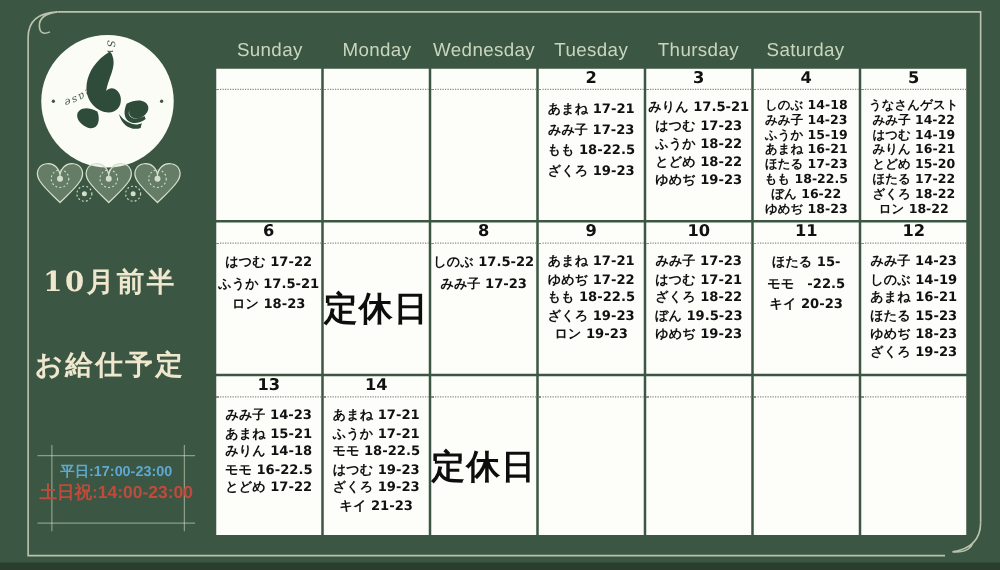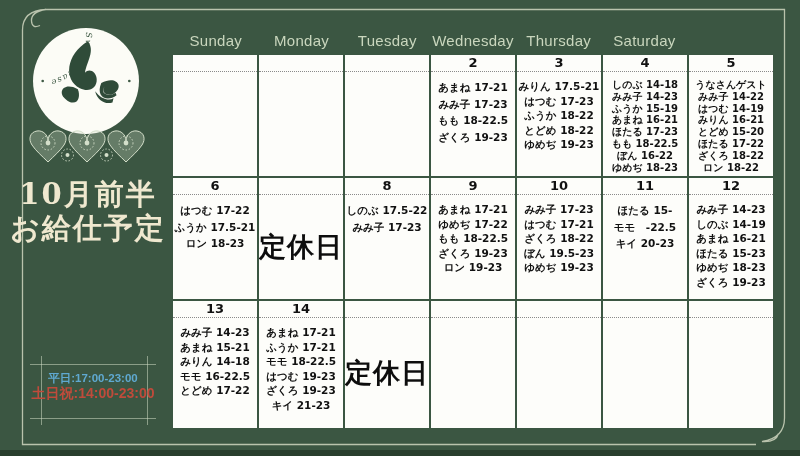--- a/index.html
+++ b/index.html
@@ -11,21 +11,21 @@
   }
   
   #frame-svg{position:absolute;left:0;top:0;width:800px;height:456px;pointer-events:none;}
   #bottom-strip{position:absolute;left:0;top:450px;width:800px;height:6px;background:#293e2d;}
 
   
   #logo{position:absolute;left:32px;top:27px;width:108px;height:108px;}
   #lace{position:absolute;left:26px;top:129px;width:122px;height:42px;}
   #side-title{position:absolute;left:0px;top:177px;width:176px;text-align:center;
     color:#efe8cf;font-family:"DejaVu Serif","Liberation Serif",serif;font-weight:600;}
-  #side-title .t-line{font-size:29px;line-height:34px;letter-spacing:2px;white-space:nowrap;}
+  #side-title .t-line{font-size:22px;line-height:34px;letter-spacing:2px;white-space:nowrap;margin-top:32px;}
   .hours-line-h{position:absolute;height:1px;background:rgba(205,218,195,0.55);}
   .hours-line-v{position:absolute;width:1px;background:rgba(205,218,195,0.55);}
   #hours-box{position:absolute;left:28px;top:371px;width:130px;text-align:center;font-weight:bold;}
   #hours-weekday{color:#5fa9d1;font-size:11.5px;line-height:15px;white-space:nowrap;}
   #hours-weekend{color:#bf4b3b;font-size:14px;line-height:15px;white-space:nowrap;}
 
   
   #day-header-row{position:absolute;left:173px;top:27px;width:600px;height:28px;
     display:grid;grid-template-columns:repeat(7,1fr);}
   .day-name{text-align:center;color:#c9d6bd;font-size:15px;line-height:28px;letter-spacing:0.3px;}
@@ -112,22 +112,22 @@
   <div class="hours-line-v" style="left:41px;top:356px;height:69px;"></div>
   <div class="hours-line-v" style="left:147px;top:356px;height:69px;"></div>
   <div id="hours-box">
     <div id="hours-weekday">平日:17:00-23:00</div>
     <div id="hours-weekend">土日祝:14:00-23:00</div>
   </div>
 
   <div id="day-header-row">
     <div class="day-name">Sunday</div>
     <div class="day-name">Monday</div>
+    <div class="day-name">Wednesday</div>
     <div class="day-name">Tuesday</div>
-    <div class="day-name">Wednesday</div>
     <div class="day-name">Thursday</div>
     <div class="day-name">Saturday</div>
   </div>
 
   <div id="calendar-grid">
       <div class="cell">
         <div class="cell-date">&nbsp;</div>
         <div class="cell-body"></div>
       </div>
       <div class="cell">

